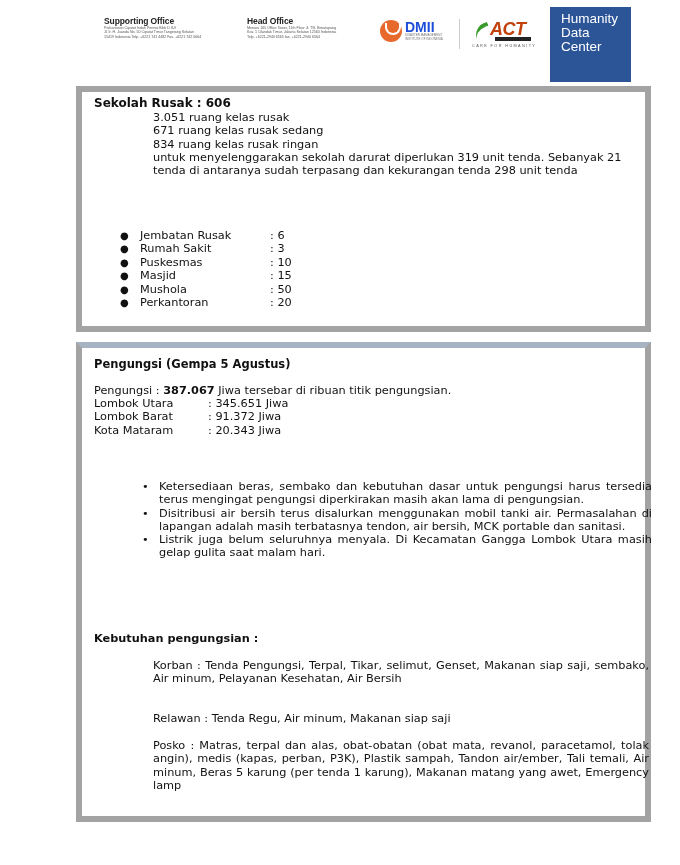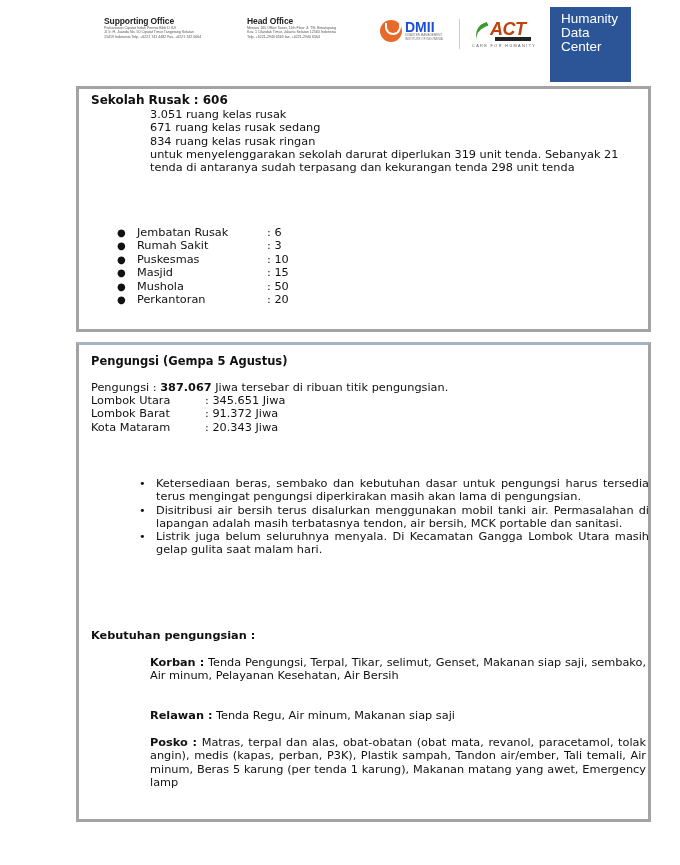--- a/index.html
+++ b/index.html
@@ -28,21 +28,21 @@
     .act .swoosh { position: absolute; left: 6px; top: 6px; width: 16px; height: 10px;
                    border-top: 4px solid #3a9a2c; border-radius: 16px 0 0 0; transform: rotate(-20deg); }
     .act .name { position: absolute; left: 22px; top: 1px; font-weight: bold; font-style: italic; font-size: 18px; color: #c2410c; letter-spacing: -0.5px; }
     .act .bar { position: absolute; left: 27px; top: 19px; width: 36px; height: 4px; background: #222; }
     .act .tag { position: absolute; left: 4px; top: 26px; font-size: 3.8px; letter-spacing: 1.4px; color: #555; white-space: nowrap; }
 
     .hdc { position: absolute; left: 550px; top: 7px; width: 81px; height: 75px; background: #2b5597; color: #ffffff;
            font-family: "Liberation Sans", sans-serif; font-size: 13.5px; line-height: 14px; padding: 5px 0 0 11px; box-sizing: border-box; }
 
     
-    .box { position: absolute; left: 76px; width: 575px; border: 3px solid #a3a3a3; box-sizing: border-box;
+    .box { position: absolute; left: 76px; width: 575px; border: 6px solid #a3a3a3; box-sizing: border-box;
            font-family: "DejaVu Sans", sans-serif; font-size: 11.3px; line-height: 13.3px; }
     .box1 { top: 86px; height: 246px; }
     .box2 { top: 342px; height: 480px; border-top-color: #a6b3c2; }
 
     .b1-head { position: absolute; left: 12px; top: 5px; font-weight: bold; font-size: 12px; }
     .b1-sub { position: absolute; left: 71px; top: 19px; width: 493px; }
     .b1-sub div { white-space: nowrap; }
     .b1-sub .para { white-space: normal; }
     .b1-list { position: absolute; left: 38px; top: 137px; margin: 0; padding: 0; list-style: none; }
     .b1-list li { position: relative; height: 13.4px; }
@@ -57,21 +57,21 @@
     .b2-regions .row { position: relative; height: 13.3px; width: 300px; }
     .b2-regions .lbl { position: absolute; left: 0; white-space: nowrap; }
     .b2-regions .val { position: absolute; left: 114px; white-space: nowrap; }
 
     .b2-bullets { position: absolute; left: 60px; top: 132px; width: 510px; margin: 0; padding: 0; list-style: none; }
     .b2-bullets li { position: relative; padding-left: 17px; text-align: justify; margin-bottom: 0; }
     .b2-bullets li .dot { position: absolute; left: 0; top: 0; }
 
     .b2-needs-title { position: absolute; left: 12px; top: 284px; font-weight: bold; }
     .need { position: absolute; left: 71px; width: 496px; text-align: justify; }
-    .need b { font-weight: bold; }
+    .need b { font-weight: normal; }
     .need1 { top: 311px; }
     .need2 { top: 364px; }
     .need3 { top: 391px; }
   </style>
 </head>
 <body>
 
 <div class="header">
   <div class="office support">
     <div class="title">Supporting Office</div>

